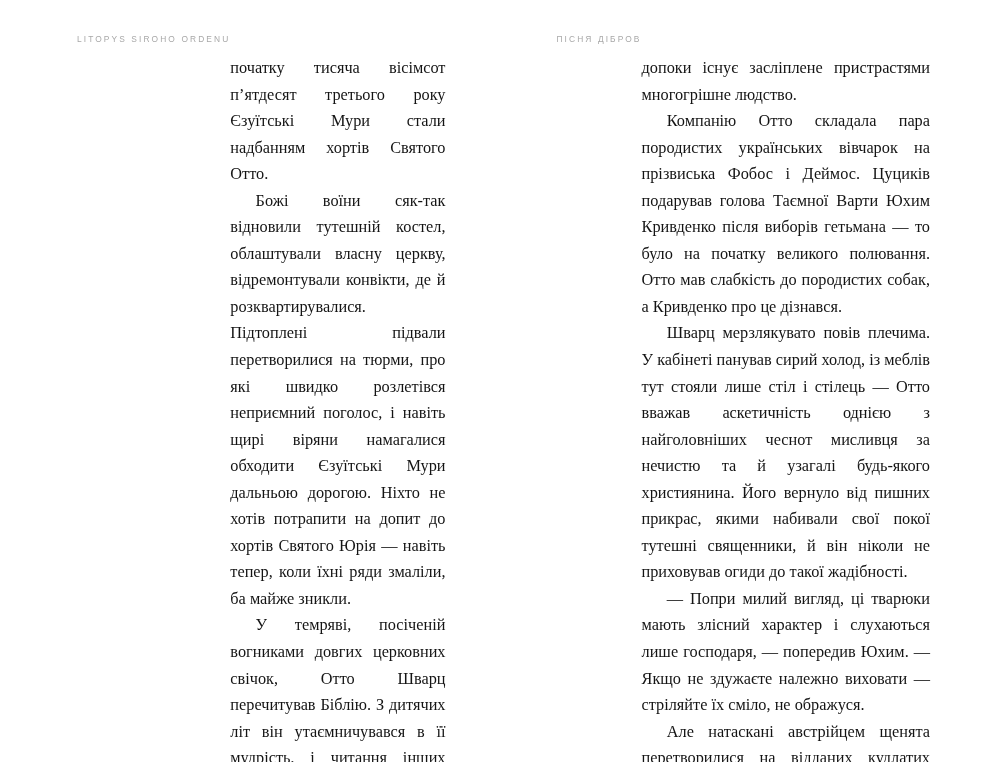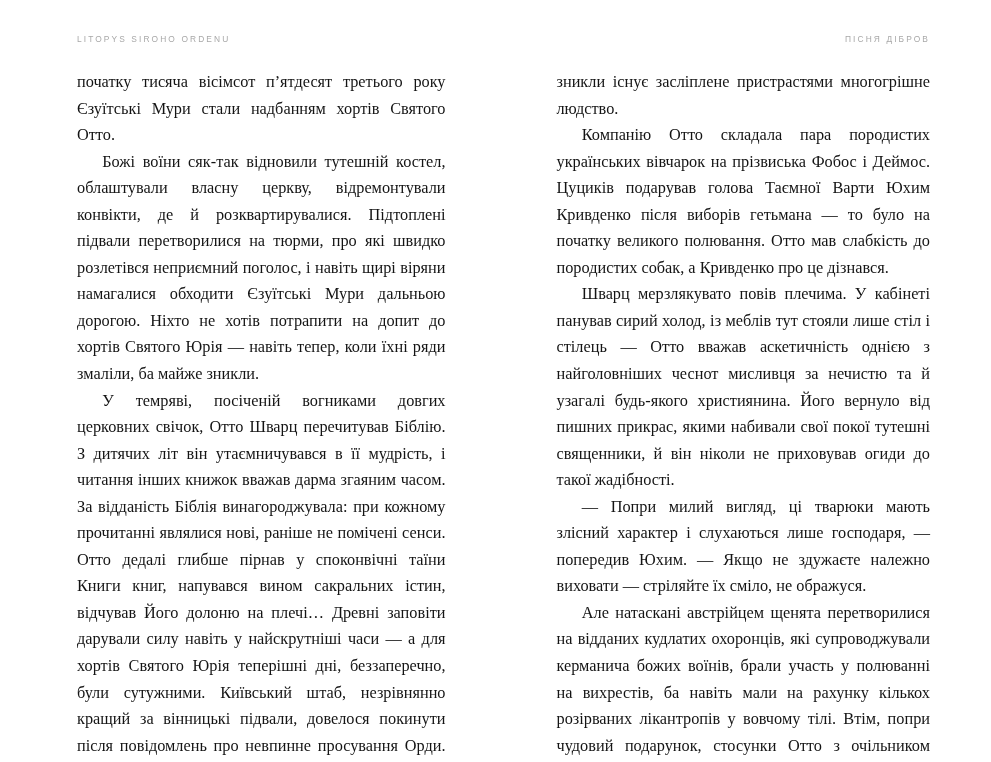--- a/index.html
+++ b/index.html
@@ -22,21 +22,20 @@
     display: flex;
     box-sizing: border-box;
   }
 
   .page {
     position: relative;
     width: 495.5px;
     height: 762px;
     box-sizing: border-box;
     display: flex;
-    flex-direction: column;
   }
 
   .page-left  { padding: 32px 50px 0 77px; }
   .page-right { padding: 32px 62px 0 557px; }
   .page-right { padding: 32px 61px 0 61px; }
 
   
   .running-head {
     font-family: "Liberation Sans", "DejaVu Sans", sans-serif;
     font-size: 8.4px;
@@ -86,21 +85,21 @@
 
     </div>
 
   </div>
 
   <div class="page page-right">
 
     <div class="running-head right-head">ПІСНЯ ДІБРОВ</div>
 
     <div class="textblock">
-      <p class="no-indent">зникли існує засліплене пристрастями многогрішне людство.</p>
+      <p class="no-indent">допоки існує засліплене пристрастями многогрішне людство.</p>
       <p>Компанію Отто складала пара породистих українських вівчарок на прізвиська Фобос і Деймос. Цуциків подарував голова Таємної Варти Юхим Кривденко після виборів гетьмана — то було на початку великого полювання. Отто мав слабкість до породистих собак, а Кривденко про це дізнався.</p>
       <p>Шварц мерзлякувато повів плечима. У кабінеті панував сирий холод, із меблів тут стояли лише стіл і стілець — Отто вважав аскетичність однією з найголовніших чеснот мисливця за нечистю та й узагалі будь-якого християнина. Його вернуло від пишних прикрас, якими набивали свої покої тутешні священники, й він ніколи не приховував огиди до такої жадібності.</p>
       <p>— Попри милий вигляд, ці тварюки мають злісний характер і слухаються лише господаря, — попередив Юхим. — Якщо не здужаєте належно виховати — стріляйте їх сміло, не ображуся.</p>
       <p>Але натаскані австрійцем щенята перетворилися на відданих кудлатих охоронців, які супроводжували керманича божих воїнів, брали участь у полюванні на вихрестів, ба навіть мали на рахунку кількох розірваних лікантропів у вовчому тілі. Втім, попри чудовий подарунок, стосунки Отто з очільником Таємної Варти зіпсувалися восени, відколи почалося вторгнення Орди.</p>
 
     </div>
 
   </div>
 
 </div>

